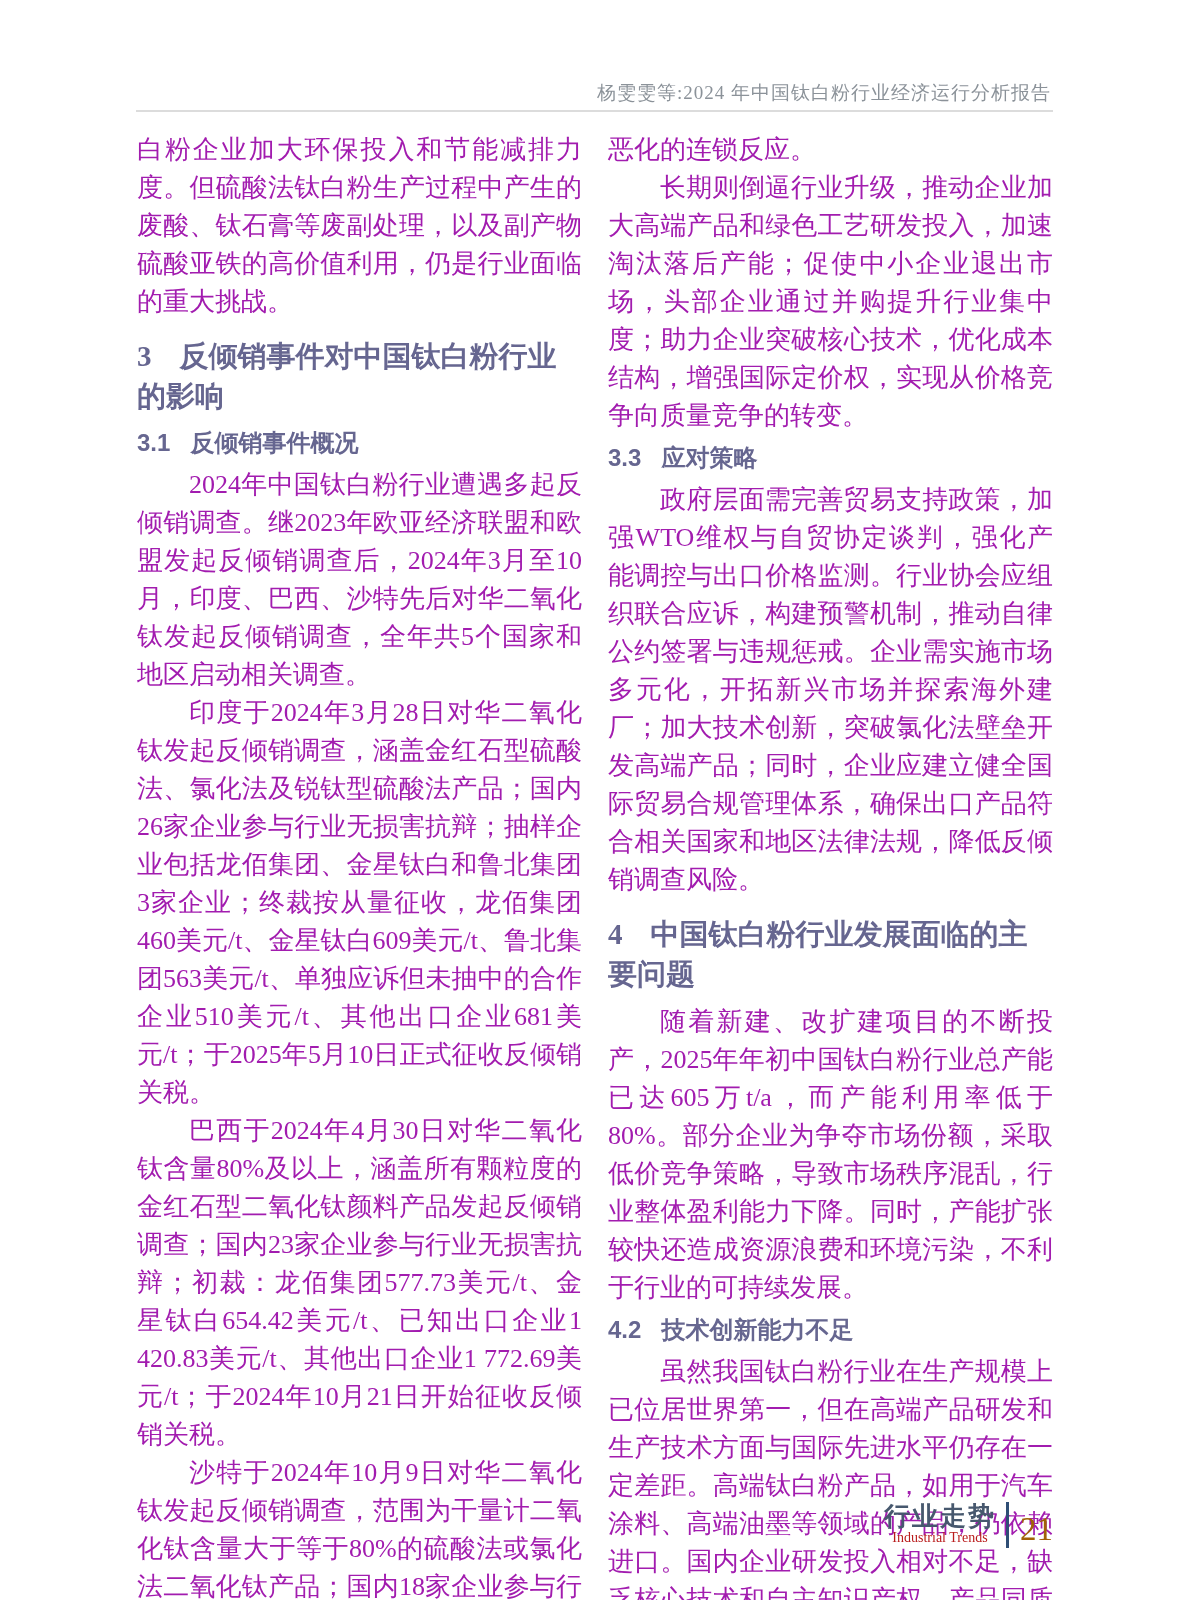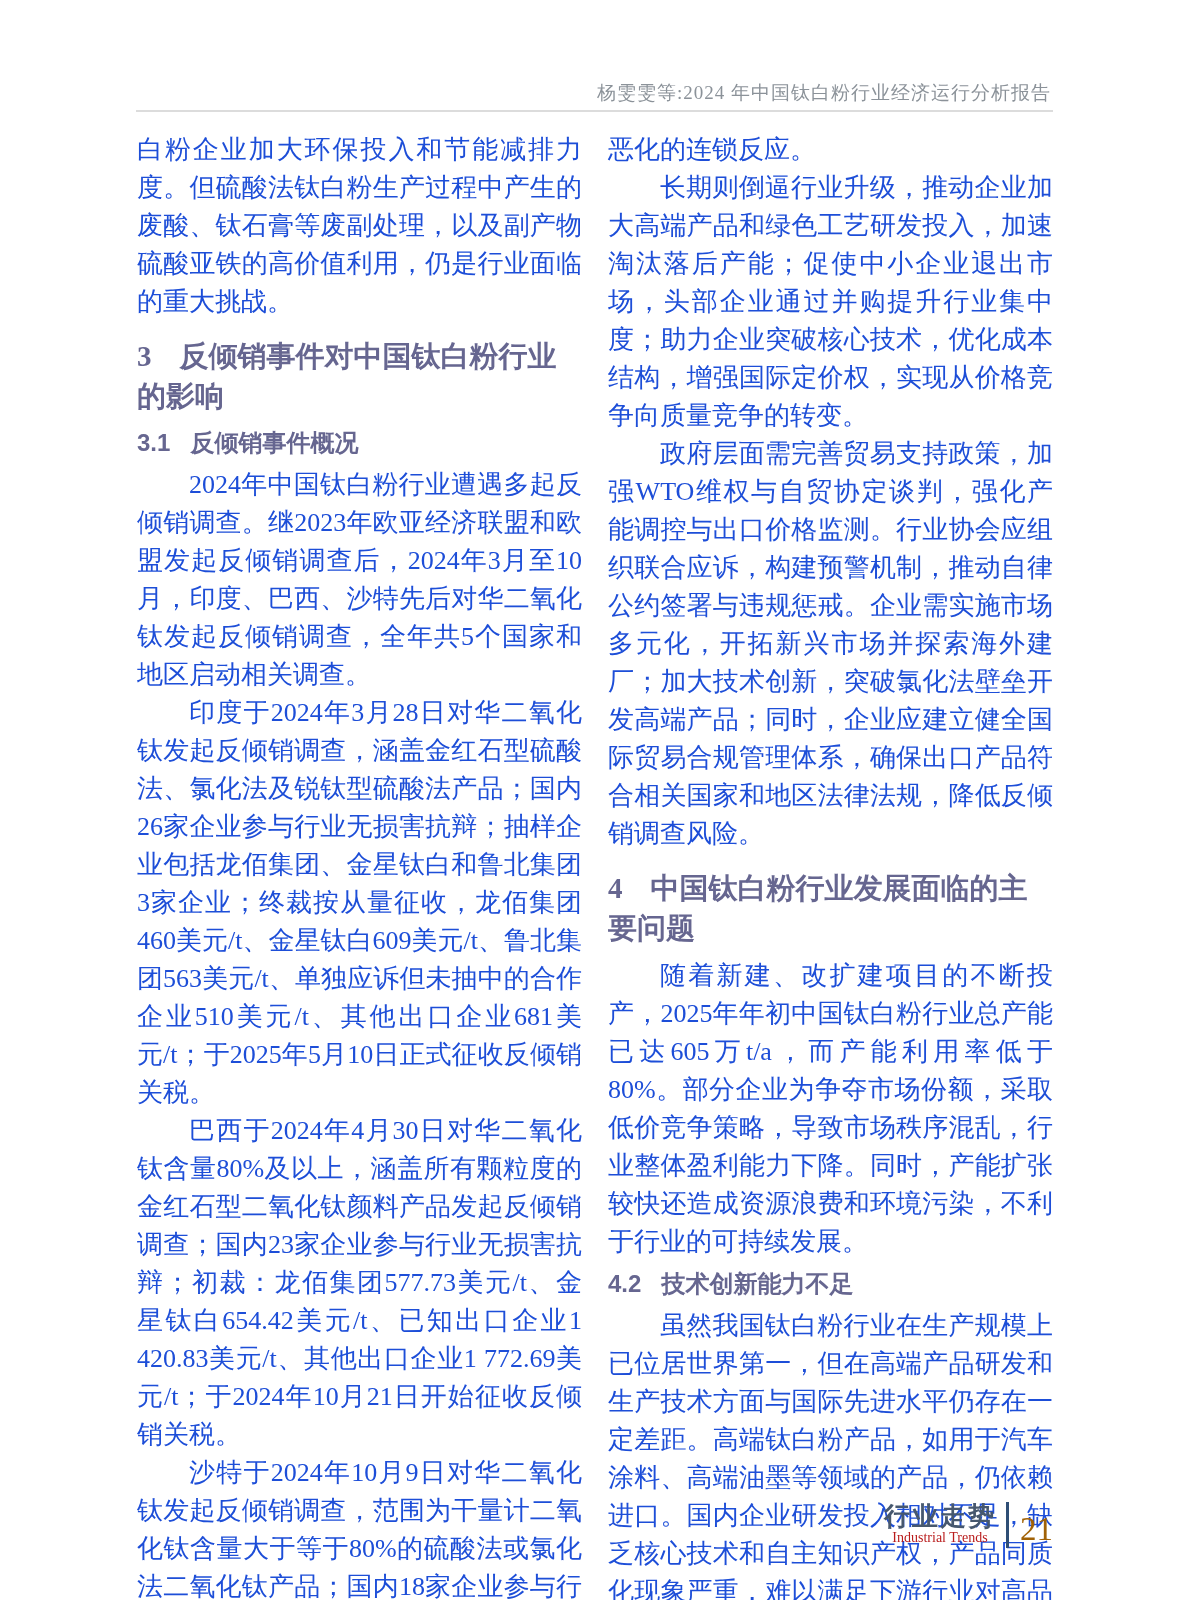--- a/index.html
+++ b/index.html
@@ -19,21 +19,21 @@
     height:2px; background:#dcdcdc;
   }
 
   .columns {
     position:absolute; top:131px; left:137px; width:916px;
     display:flex; gap:26px;
   }
   .col { width:445px; }
 
   .para {
-    font-size:26px; line-height:38px; color:#1d4ed8;
+    font-size:26px; line-height:38px; color:#a21caf;
     text-align:justify; text-indent:2em;
   }
   .para.cont { text-indent:0; }
 
   h2.sec {
     font-family:Liberation Serif, serif;
     font-weight:bold; font-size:29px; line-height:40px;
     color:#666690; margin:15px 0 9px;
   }
   h2.sec .hnum { margin-right:28px; }
@@ -78,20 +78,21 @@
       <p class="para">2024年中国钛白粉行业遭遇多起反倾销调查。继2023年欧亚经济联盟和欧盟发起反倾销调查后，2024年3月至10月，印度、巴西、沙特先后对华二氧化钛发起反倾销调查，全年共5个国家和地区启动相关调查。</p>
       <p class="para">印度于2024年3月28日对华二氧化钛发起反倾销调查，涵盖金红石型硫酸法、氯化法及锐钛型硫酸法产品；国内26家企业参与行业无损害抗辩；抽样企业包括龙佰集团、金星钛白和鲁北集团3家企业；终裁按从量征收，龙佰集团460美元/t、金星钛白609美元/t、鲁北集团563美元/t、单独应诉但未抽中的合作企业510美元/t、其他出口企业681美元/t；于2025年5月10日正式征收反倾销关税。</p>
       <p class="para">巴西于2024年4月30日对华二氧化钛含量80%及以上，涵盖所有颗粒度的金红石型二氧化钛颜料产品发起反倾销调查；国内23家企业参与行业无损害抗辩；初裁：龙佰集团577.73美元/t、金星钛白654.42美元/t、已知出口企业1 420.83美元/t、其他出口企业1 772.69美元/t；于2024年10月21日开始征收反倾销关税。</p>
       <p class="para">沙特于2024年10月9日对华二氧化钛发起反倾销调查，范围为干量计二氧化钛含量大于等于80%的硫酸法或氯化法二氧化钛产品；国内18家企业参与行业无损害抗辩；抽样企业4家：龙佰集团、金星钛白、山东道恩和山东东佳，备选企业4家：山东金海、南京钛白、攀钢重钛和宁波新福。</p>
 
     </div>
 
     <div class="col">
       <p class="para cont">恶化的连锁反应。</p>
       <p class="para">长期则倒逼行业升级，推动企业加大高端产品和绿色工艺研发投入，加速淘汰落后产能；促使中小企业退出市场，头部企业通过并购提升行业集中度；助力企业突破核心技术，优化成本结构，增强国际定价权，实现从价格竞争向质量竞争的转变。</p>
+      <h3 class="subsec"><span class="hnum">3.3</span><span>应对策略</span></h3>
       <p class="para">政府层面需完善贸易支持政策，加强WTO维权与自贸协定谈判，强化产能调控与出口价格监测。行业协会应组织联合应诉，构建预警机制，推动自律公约签署与违规惩戒。企业需实施市场多元化，开拓新兴市场并探索海外建厂；加大技术创新，突破氯化法壁垒开发高端产品；同时，企业应建立健全国际贸易合规管理体系，确保出口产品符合相关国家和地区法律法规，降低反倾销调查风险。</p>
       <h2 class="sec"><span class="hnum">4</span><span>中国钛白粉行业发展面临的主要问题</span></h2>
       <p class="para">随着新建、改扩建项目的不断投产，2025年年初中国钛白粉行业总产能已达605万t/a，而产能利用率低于80%。部分企业为争夺市场份额，采取低价竞争策略，导致市场秩序混乱，行业整体盈利能力下降。同时，产能扩张较快还造成资源浪费和环境污染，不利于行业的可持续发展。</p>
       <h3 class="subsec"><span class="hnum">4.2</span><span>技术创新能力不足</span></h3>
       <p class="para">虽然我国钛白粉行业在生产规模上已位居世界第一，但在高端产品研发和生产技术方面与国际先进水平仍存在一定差距。高端钛白粉产品，如用于汽车涂料、高端油墨等领域的产品，仍依赖进口。国内企业研发投入相对不足，缺乏核心技术和自主知识产权，产品同质化现象严重，难以满足下游行业对高品质钛白粉的需求。</p>
 
     </div>
 
   </div>
 

